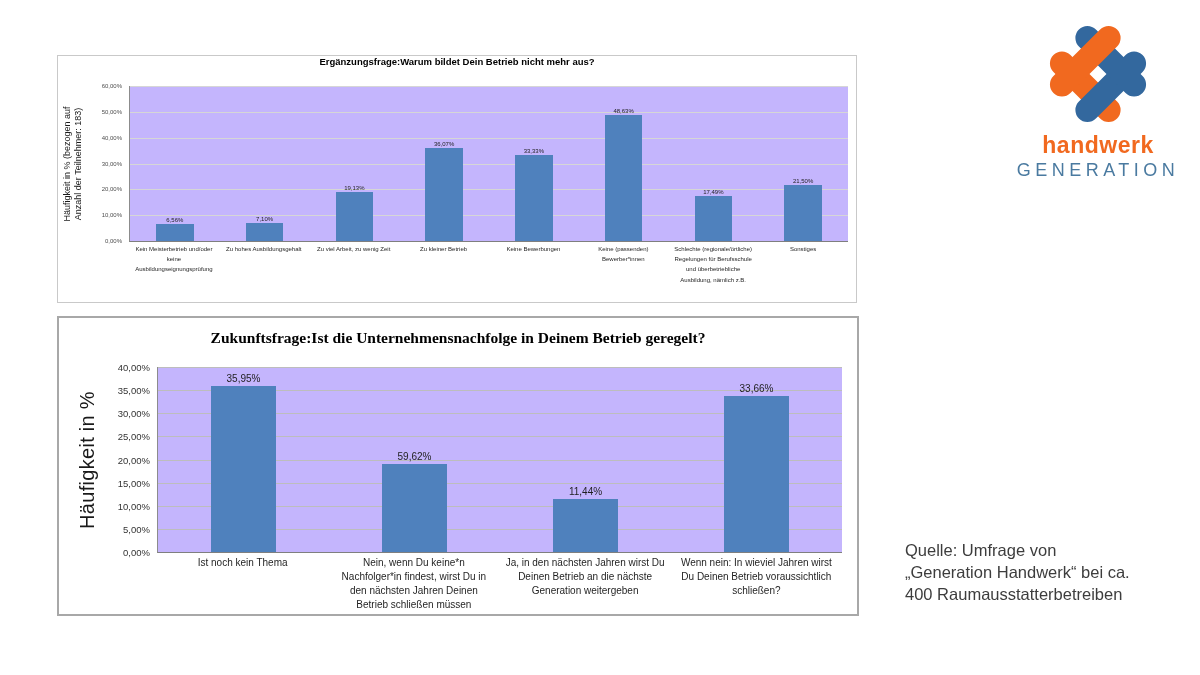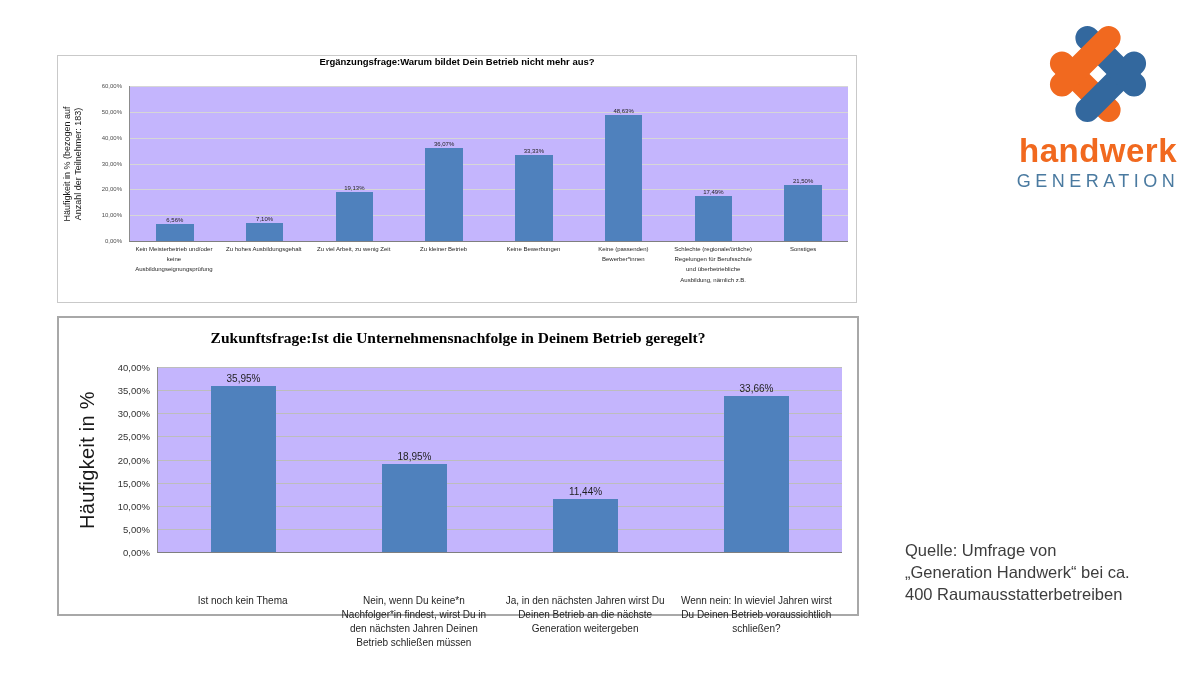--- a/index.html
+++ b/index.html
@@ -44,34 +44,34 @@
   .c1 .bar-label{font-size:6px;margin-bottom:1px;}
   .c2 .bar-label{font-size:10px;margin-bottom:2px;}
   .c1 .bar{width:42%;}
   .c2 .bar{width:38%;}
 
   .cats{position:absolute;display:flex;}
   .c1 .cats{left:71px;right:8px;top:188px;}
   .c2 .cats{left:98px;right:15px;top:238px;}
   .cat{flex:1;text-align:center;color:#1f1f1f;}
   .c1 .cat{font-size:6px;line-height:1.7;padding:0 4px;}
-  .c2 .cat{font-size:10px;line-height:1.4;padding:0 6px;margin-top:38px;}
+  .c2 .cat{font-size:10px;line-height:1.4;padding:0 6px;}
 
   
   .logo{position:absolute;left:1012px;top:22px;width:172px;}
   .logo-mark-wrap{height:104px;display:flex;align-items:center;justify-content:center;}
   .logo-mark{width:84px;height:84px;position:relative;transform:rotate(-45deg);}
   .cap{position:absolute;border-radius:13px;}
   .cap.v{width:24px;height:90px;top:-3px;}
   .cap.h{width:90px;height:24px;left:-3px;}
   .cap.v1{left:12px;z-index:1;}
   .cap.v2{left:48px;z-index:3;}
   .cap.h1{top:12px;z-index:4;}
   .cap.h2{top:48px;z-index:2;}
-  .logo-word1{text-align:center;font-size:33px;font-weight:bold;letter-spacing:.5px;margin-top:6px;}
+  .logo-word1{text-align:center;font-size:23px;font-weight:bold;letter-spacing:.5px;margin-top:6px;}
   .logo-word2{text-align:center;font-size:18px;letter-spacing:4.5px;margin-top:1px;}
 
   .source{position:absolute;left:905px;top:540px;width:290px;font-size:16.5px;line-height:1.33;color:#3d3d3d;}
 </style>
 </head>
 <body>
 
 <div class="chart-box c1" id="chart1">
   <div class="chart-title">Ergänzungsfrage:Warum bildet Dein Betrieb nicht mehr aus?</div>
   <div class="ylab-wrap">
@@ -168,21 +168,21 @@
         <div class="gridline" style="top: 62.5%;"></div>
         <div class="gridline" style="top: 75%;"></div>
         <div class="gridline" style="top: 87.5%;"></div>
       </div>
     <div class="bars">
         <div class="bar-cell">
           <div class="bar-label">35,95%</div>
           <div class="bar" style="height: 89.875%; background: rgb(79, 129, 189);"></div>
         </div>
         <div class="bar-cell">
-          <div class="bar-label">18,95%</div>
+          <div class="bar-label">59,62%</div>
           <div class="bar" style="height: 47.375%; background: rgb(79, 129, 189);"></div>
         </div>
         <div class="bar-cell">
           <div class="bar-label">11,44%</div>
           <div class="bar" style="height: 28.6%; background: rgb(79, 129, 189);"></div>
         </div>
         <div class="bar-cell">
           <div class="bar-label">33,66%</div>
           <div class="bar" style="height: 84.15%; background: rgb(79, 129, 189);"></div>
         </div>

